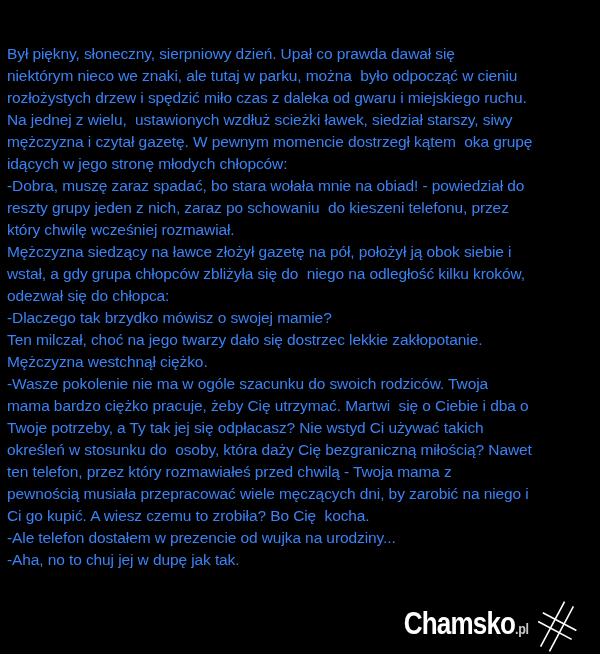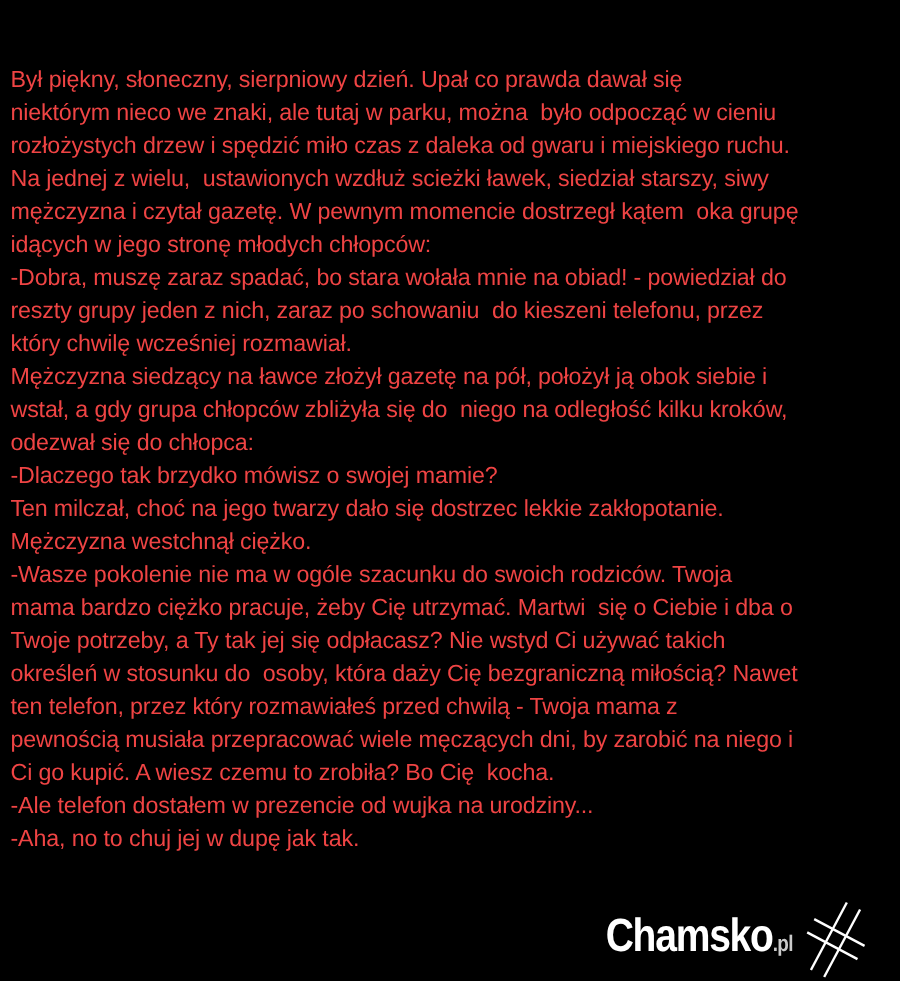--- a/index.html
+++ b/index.html
@@ -9,21 +9,21 @@
     background: #000000;
     overflow: hidden;
     position: relative;
     font-family: "Liberation Sans", "DejaVu Sans", sans-serif;
   }
   .story {
     position: absolute;
     left: 7px;
     top: 43px;
     width: 590px;
-    color: #ef4444;
+    color: #3b82f6;
     font-size: 15.5px;
     line-height: 22px;
     white-space: pre;           
     letter-spacing: -0.1px;
     font-weight: 400;
   }
   .footer {
     position: absolute;
     right: 15px;
     bottom: 0;

